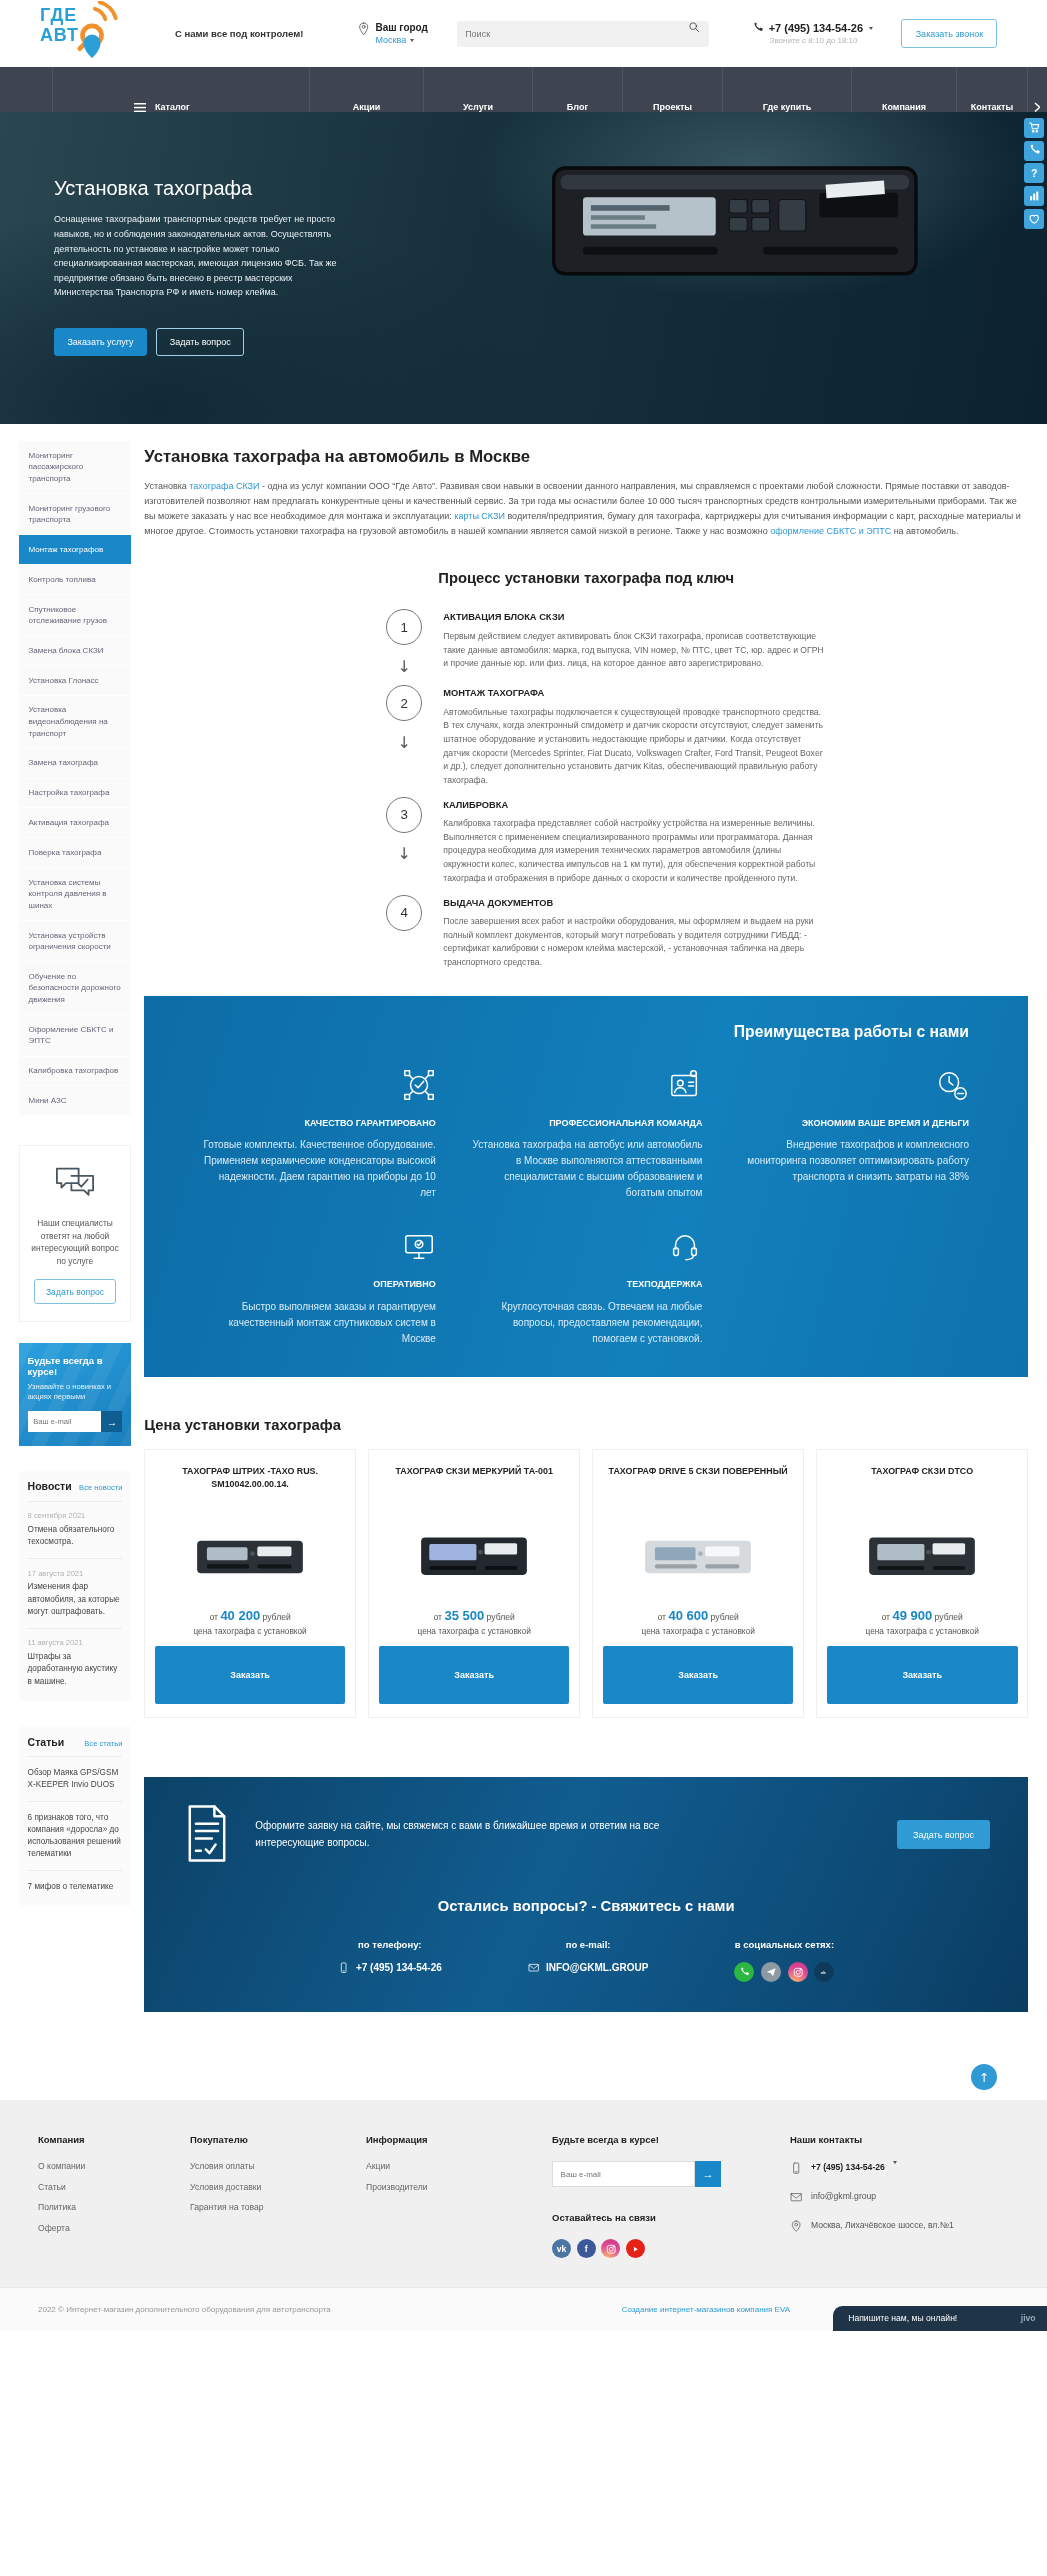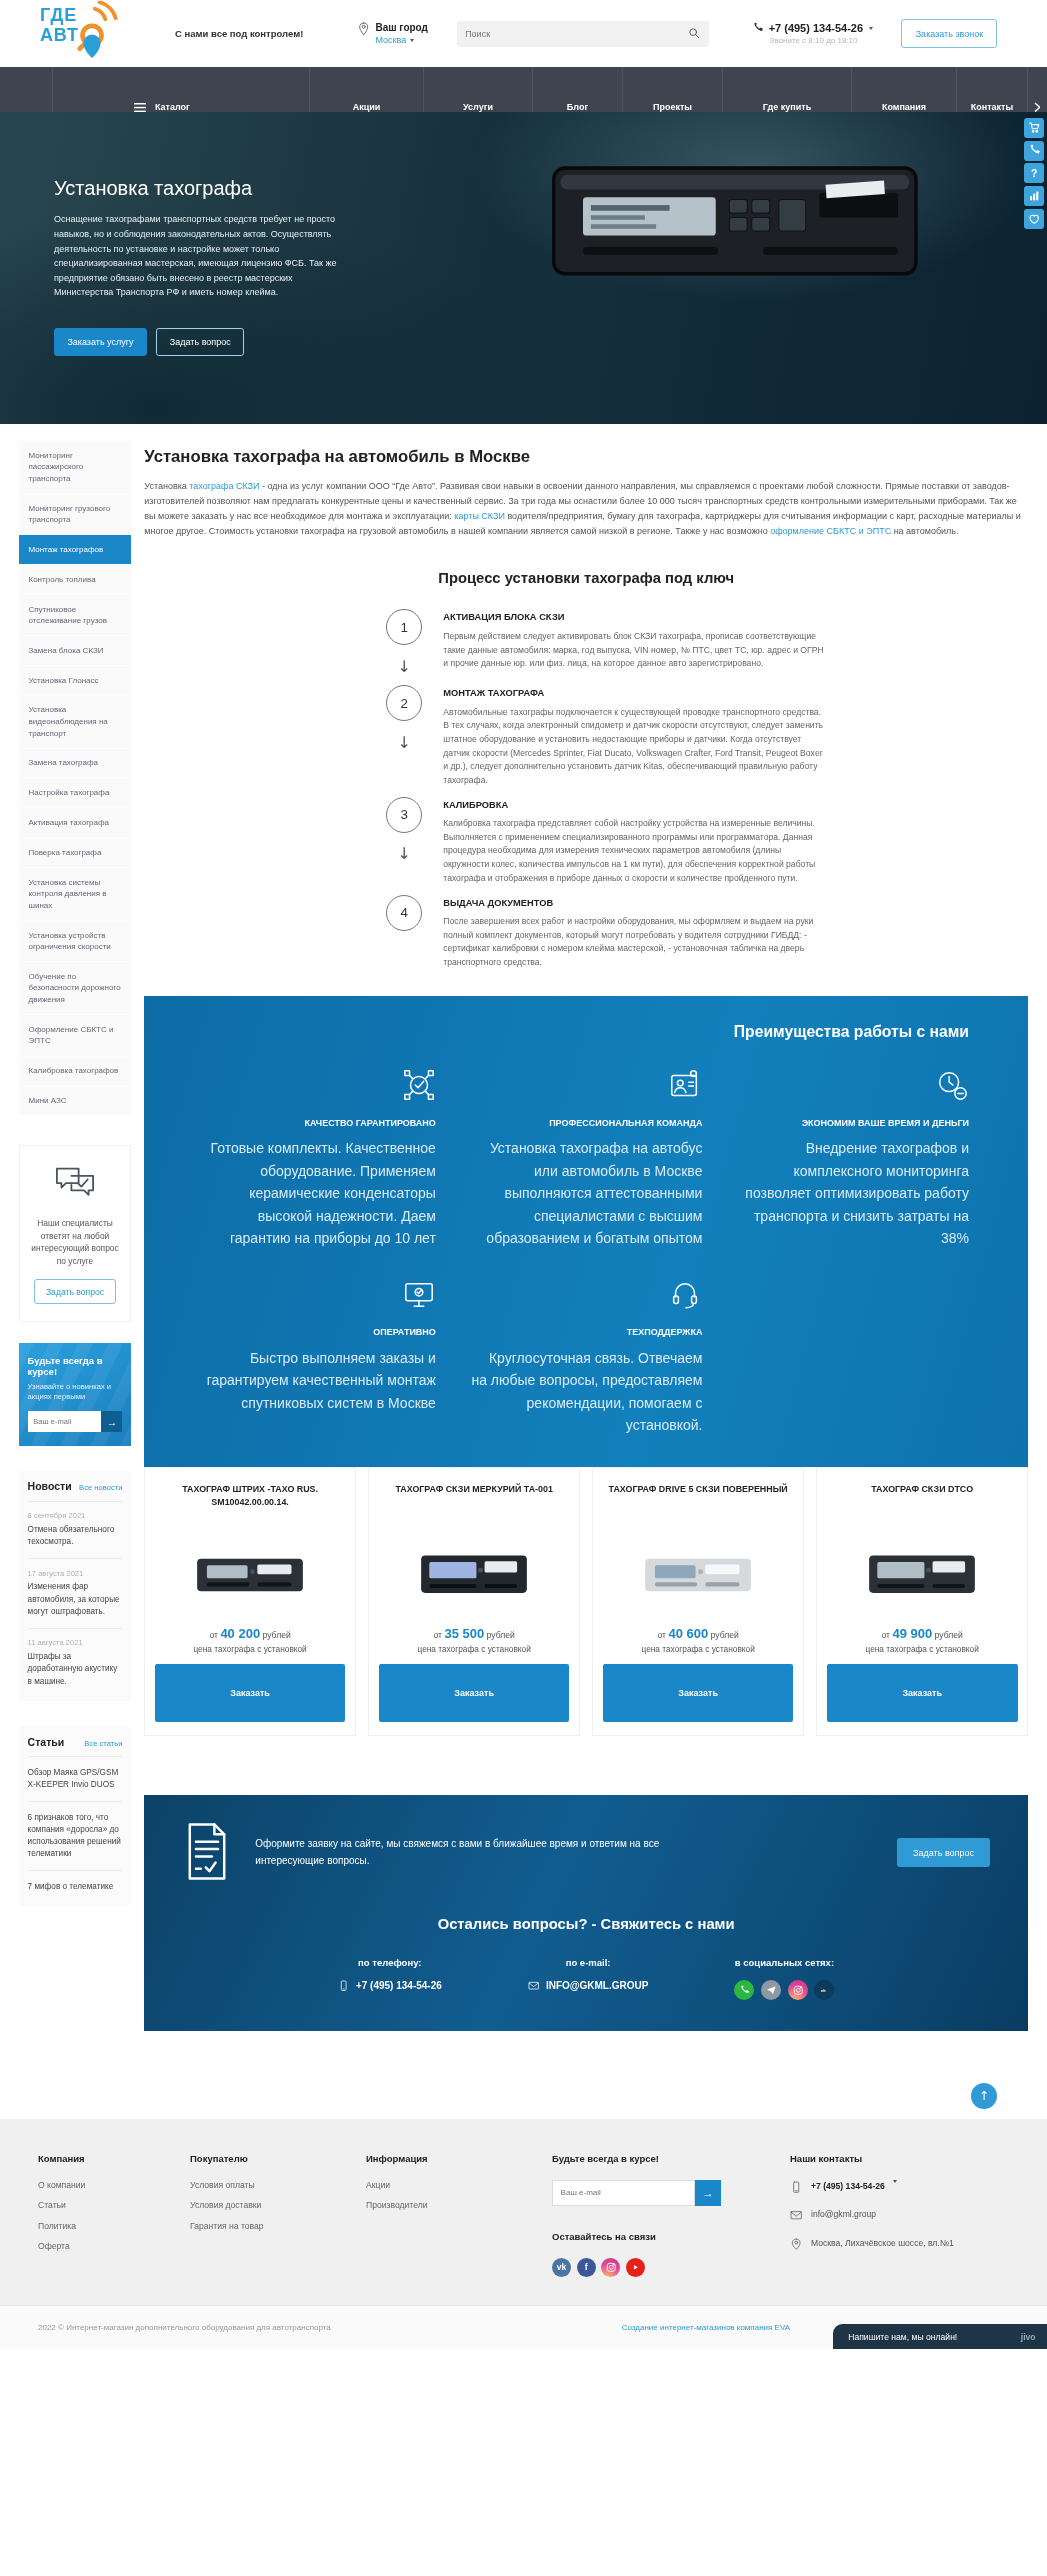--- a/index.html
+++ b/index.html
@@ -11,21 +11,21 @@
 
   
   .header { display: flex; align-items: center; height: 67px; padding: 0 38px; }
   .logo { width: 91px; flex-shrink: 0; cursor: pointer; }
   .lg-txt { font-weight: bold; font-size: 19px; fill: #2a9fd8; letter-spacing: 1px; }
   .tagline { font-weight: bold; font-size: 9.5px; color: #333; margin-left: 46px; white-space: nowrap; }
   .city { display: flex; margin-left: 55px; gap: 5.7px; cursor: pointer; }
   .city-label { font-weight: bold; font-size: 10px; color: #222; }
   .city-name { font-size: 9px; color: #2f9ad3; margin-top: 2.9px; display: flex; align-items: center; gap: 3.8px; }
   .caret-down { width: 0; height: 0; border-left: 2.9px solid transparent; border-right: 2.9px solid transparent; border-top: 3.8px solid #555; display: inline-block; }
-  .search { margin-left: 28.6px; width: 252px; height: 26px; background: #f1f1f1; border-radius: 2.9px; display: flex; align-items: center; padding: 0 8.6px; }
+  .search { margin-left: 28.6px; width: 252px; height: 26px; background: #f1f1f1; border-radius: 2.9px; display: flex; padding: 0 8.6px; }
   .search input { flex: 1; border: 0; background: transparent; outline: none; font-size: 9px; color: #444; font-family: inherit; }
   .phone-block { margin-left: 43px; white-space: nowrap; }
   .phone-row { display: flex; align-items: center; gap: 5.7px; font-weight: bold; font-size: 11px; color: #222; cursor: pointer; }
   .phone-hours { font-size: 8px; color: #b5b5b5; margin: 1.9px 0 0 18px; }
   .callback-btn { margin-left: 28.6px; background: #fff; border: 1px solid #7fc0e4; color: #2f9ad3; font-size: 9px; padding: 8.6px 13.3px; border-radius: 2.9px; cursor: pointer; font-family: inherit; white-space: nowrap; }
 
   
   .nav { display: flex; background: #3e4551; height: 45px; }
   .nav-cell { display: flex; align-items: flex-end; justify-content: center; color: #fff; font-size: 9px; font-weight: bold; border-left: 1px solid rgba(255,255,255,.09); cursor: pointer; }
   .nav-spacer { width: 52px; border-left: 0; cursor: default; }
@@ -101,21 +101,21 @@
   .step-title { font-weight: bold; font-size: 9.3px; color: #222; margin: 2.9px 0 7.6px; }
   .step-text { font-size: 8.6px; line-height: 1.58; color: #666; }
 
   
   .advantages { margin-top: 27px; padding: 27px 59px 30.5px; color: #fff;
     background: linear-gradient(105deg, #0d6ca6 0%, #1280bc 60%, #0e72ad 100%); text-align: right; }
   .adv-title { font-size: 15.7px; font-weight: bold; margin-bottom: 27px; }
   .adv-grid { display: grid; grid-template-columns: repeat(3, 1fr); gap: 28.6px 34px; }
   .adv-icon svg { width: 34px; height: 34px; stroke: #fff; fill: none; stroke-width: 1.6; stroke-linecap: round; stroke-linejoin: round; }
   .adv-name { font-weight: bold; font-size: 9px; margin: 12.4px 0 9.5px; }
-  .adv-text { font-size: 14px; line-height: 1.6; color: #d9ecf8; }
+  .adv-text { font-size: 10px; line-height: 1.6; color: #d9ecf8; }
 
   
   .prices-title { font-size: 14.8px; font-weight: bold; color: #222; margin: 40px 0 15.2px; }
   .cards { display: grid; grid-template-columns: repeat(4, 1fr); gap: 12.4px; }
   .card { border: 1px solid #efefef; padding: 15.2px 9.5px 12.4px; text-align: center; display: flex; flex-direction: column; }
   .card-title { font-weight: bold; font-size: 8.9px; line-height: 1.45; color: #222; min-height: 40px; }
   .card-img { height: 103px; display: flex; align-items: center; justify-content: center; }
   .card-img svg { width: 122px; }
   .card-price-row { font-size: 8.6px; color: #555; }
   .card-price { color: #1987c8; font-weight: bold; font-size: 13px; }
@@ -515,20 +515,21 @@
                   <rect x="25" y="19" width="5" height="8" rx="2"></rect>
                   <path d="M27 27c0 3-4 4.5-8 4.5"></path>
                 </svg>
             </div>
             <div class="adv-name">ТЕХПОДДЕРЖКА</div>
             <div class="adv-text">Круглосуточная связь. Отвечаем на любые вопросы, предоставляем рекомендации, помогаем с установкой.</div>
           </div>
         </div>
       </section>
 
+      <h2 class="prices-title">Цена установки тахографа</h2>
       <div class="cards">
 
         <div class="card">
           <div class="card-title">ТАХОГРАФ ШТРИХ -ТАХО RUS. SM10042.00.00.14.</div>
           <div class="card-img">
             <svg viewBox="0 0 150 62" class="dev-dark">
                 <rect class="d-body" x="10" y="12" width="130" height="40" rx="5"></rect>
                 <rect class="d-screen" x="22" y="20" width="50" height="16" rx="2"></rect>
                 <rect class="d-paper" x="84" y="19" width="42" height="12" rx="2"></rect>
                 <rect class="d-slot" x="22" y="41" width="52" height="5" rx="2.5"></rect>

